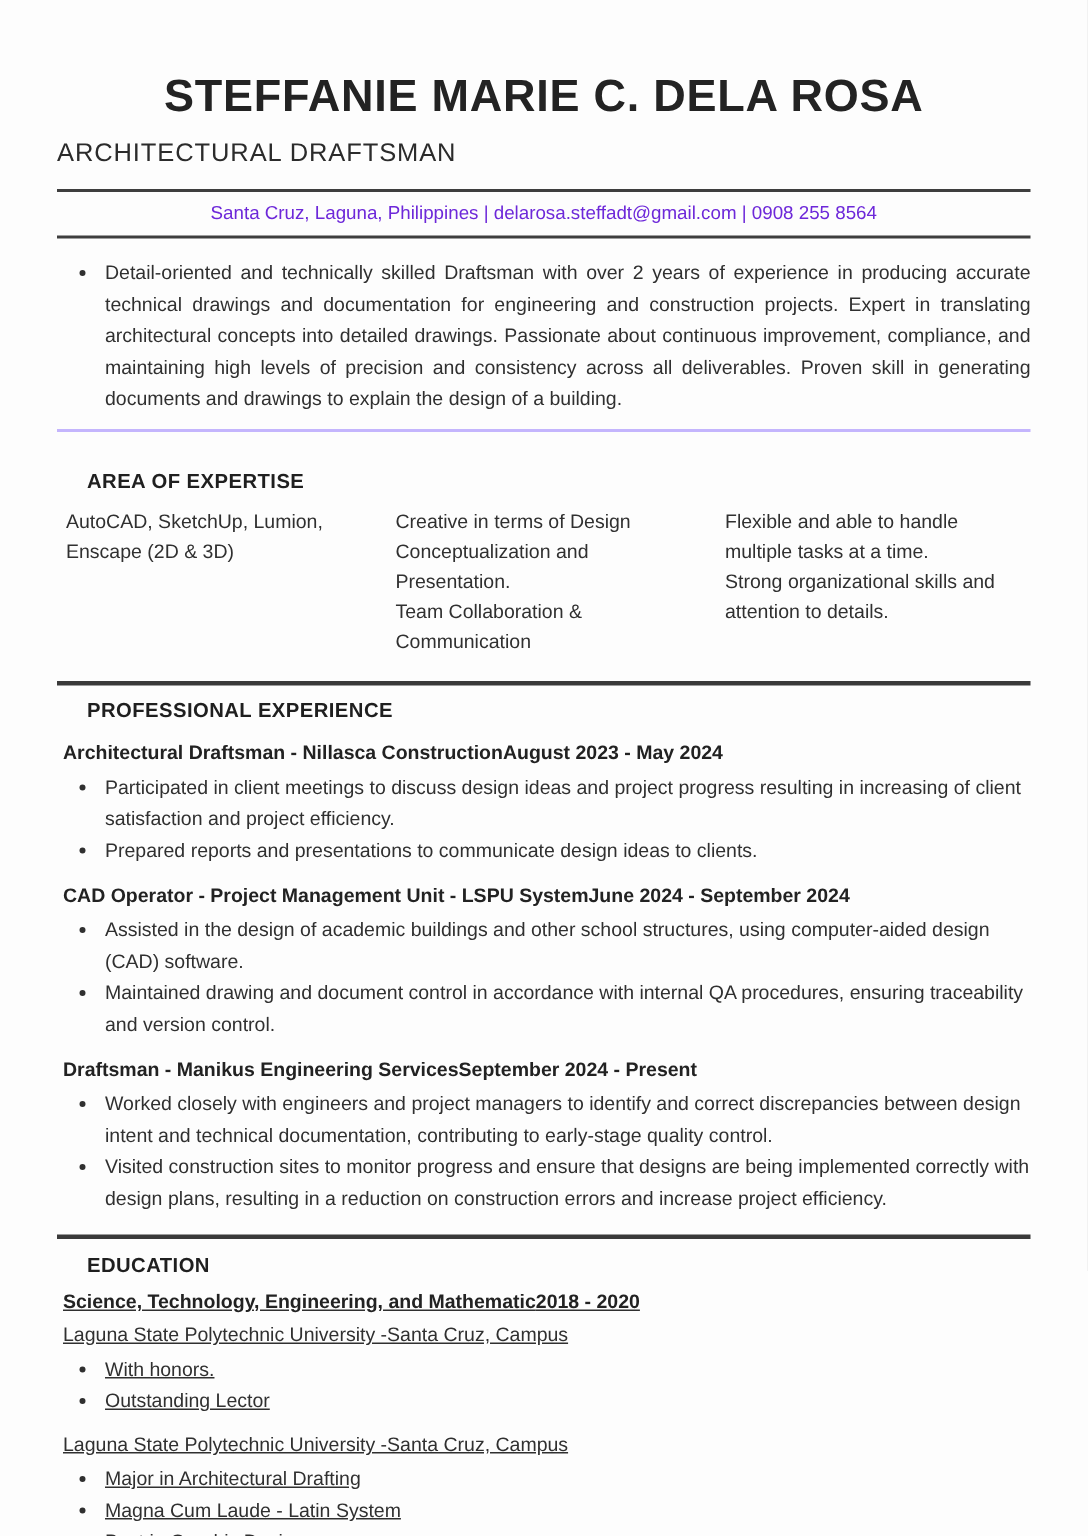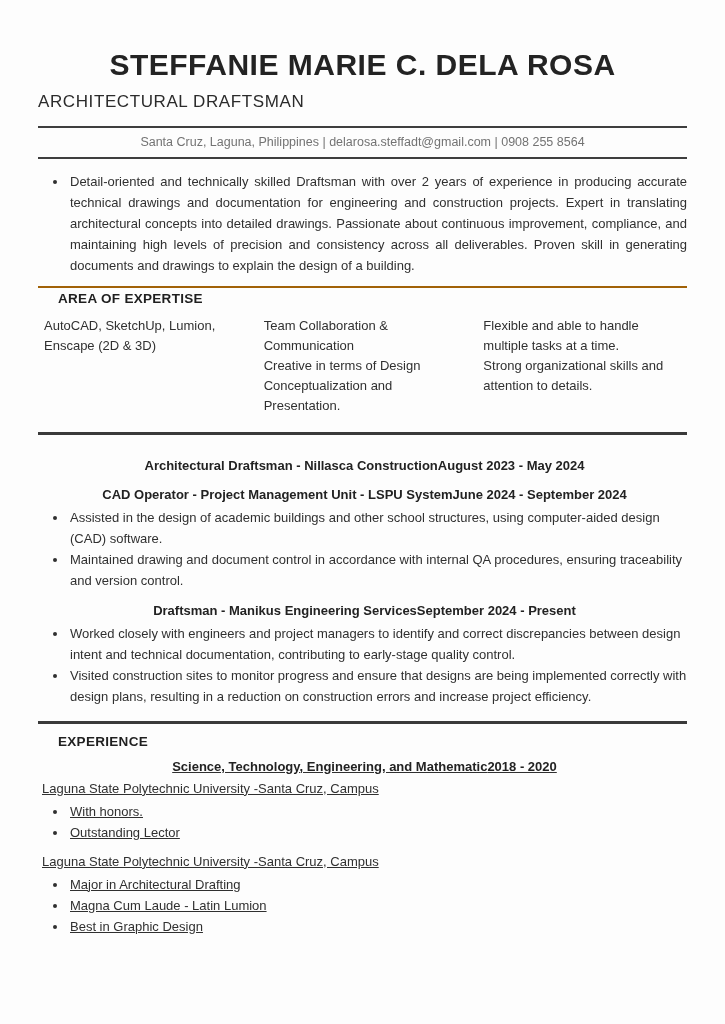--- a/index.html
+++ b/index.html
@@ -29,21 +29,21 @@
     letter-spacing:0.6px;
     color:#2b2b2b;
     margin-top:13px;
     line-height:1;
   }
   .rule{border:none;border-top:2px solid #3e3e3e;margin:0;}
   .rule-top{margin-top:16px;}
   .contact{
     text-align:center;
     font-size:12.5px;
-    color:#737373;
+    color:#6d28d9;
     padding:8px 0 8px 0;
     line-height:1;
   }
   
   .bullets{
     margin:0;
     padding:0 0 0 30px;
     list-style:disc outside;
   }
   .bullets li{
@@ -56,36 +56,36 @@
     font-size:13.5px;
     font-weight:700;
     color:#1f1f1f;
     letter-spacing:0.3px;
     padding-left:20px;
     line-height:1;
   }
   
   .summary{margin-top:10px;}
   
-  .section-expertise{margin-top:10px;border-top:2px solid #a16207;padding-top:4px;}
+  .section-expertise{margin-top:10px;border-top:2px solid #c4b5fd;padding-top:26px;}
   .skill-columns{
     display:flex;
     margin-top:11px;
     padding:0 6px;
   }
   .skill-col{flex:1;padding-right:22px;box-sizing:border-box;}
   .skill-col:last-child{padding-right:0;}
   .skill-item{font-size:13px;line-height:20px;color:#303030;}
   
   .section-experience{margin-top:16px;border-top:3px solid #3a3a3a;padding-top:10px;}
   .job-entry{margin-top:11px;}
   .job-entry:first-of-type{margin-top:12px;}
   .title-row{
     display:flex;
-    justify-content:center;
+    justify-content:flex-start;
     align-items:baseline;
     font-size:13px;
     font-weight:700;
     color:#222;
     line-height:18px;
     padding-left:4px;
   }
   .title-row .dates{white-space:nowrap;}
   .job-entry .bullets{margin-top:3px;}
   
@@ -117,37 +117,42 @@
       </ul>
   </div>
 
   <div class="section-expertise">
     <div class="section-heading">AREA OF EXPERTISE</div>
     <div class="skill-columns">
         <div class="skill-col">
           <div class="skill-item">AutoCAD, SketchUp, Lumion, Enscape (2D &amp; 3D)</div>
         </div>
         <div class="skill-col">
+          <div class="skill-item">Creative in terms of Design Conceptualization and Presentation.</div>
           <div class="skill-item">Team Collaboration &amp; Communication</div>
-          <div class="skill-item">Creative in terms of Design Conceptualization and Presentation.</div>
         </div>
         <div class="skill-col">
           <div class="skill-item">Flexible and able to handle multiple tasks at a time.</div>
           <div class="skill-item">Strong organizational skills and attention to details.</div>
         </div>
       </div>
   </div>
 
   <div class="section-experience">
+    <div class="section-heading">PROFESSIONAL EXPERIENCE</div>
     <div>
         <div class="job-entry">
           <div class="title-row">
             <span class="jt">Architectural Draftsman - Nillasca Construction</span>
             <span class="dates">August 2023 - May 2024</span>
           </div>
+          <ul class="bullets">
+            <li>Participated in client meetings to discuss design ideas and project progress resulting in increasing of client satisfaction and project efficiency.</li>
+            <li>Prepared reports and presentations to communicate design ideas to clients.</li>
+          </ul>
         </div>
         <div class="job-entry">
           <div class="title-row">
             <span class="jt">CAD Operator - Project Management Unit - LSPU System</span>
             <span class="dates">June 2024 - September 2024</span>
           </div>
           <ul class="bullets">
             <li>Assisted in the design of academic buildings and other school structures, using computer-aided design (CAD) software.</li>
             <li>Maintained drawing and document control in accordance with internal QA procedures, ensuring traceability and version control.</li>
           </ul>
@@ -159,37 +164,37 @@
           </div>
           <ul class="bullets">
             <li>Worked closely with engineers and project managers to identify and correct discrepancies between design intent and technical documentation, contributing to early-stage quality control.</li>
             <li>Visited construction sites to monitor progress and ensure that designs are being implemented correctly with design plans, resulting in a reduction on construction errors and increase project efficiency.</li>
           </ul>
         </div>
       </div>
   </div>
 
   <div class="section-education">
-    <div class="section-heading">EXPERIENCE</div>
+    <div class="section-heading">EDUCATION</div>
     <div>
         <div class="edu-entry">
           <div class="title-row">
             <span class="jt">Science, Technology, Engineering, and Mathematic</span>
             <span class="dates">2018 - 2020</span>
           </div>
           <div class="edu-school">Laguna State Polytechnic University -Santa Cruz, Campus</div>
           <ul class="bullets">
             <li>With honors.</li>
             <li>Outstanding Lector</li>
           </ul>
         </div>
         <div class="edu-entry">
           <div class="edu-school">Laguna State Polytechnic University -Santa Cruz, Campus</div>
           <ul class="bullets">
             <li>Major in Architectural Drafting</li>
-            <li>Magna Cum Laude - Latin Lumion</li>
+            <li>Magna Cum Laude - Latin System</li>
             <li>Best in Graphic Design</li>
           </ul>
         </div>
       </div>
   </div>
 
 </div>
 
 </body></html>

